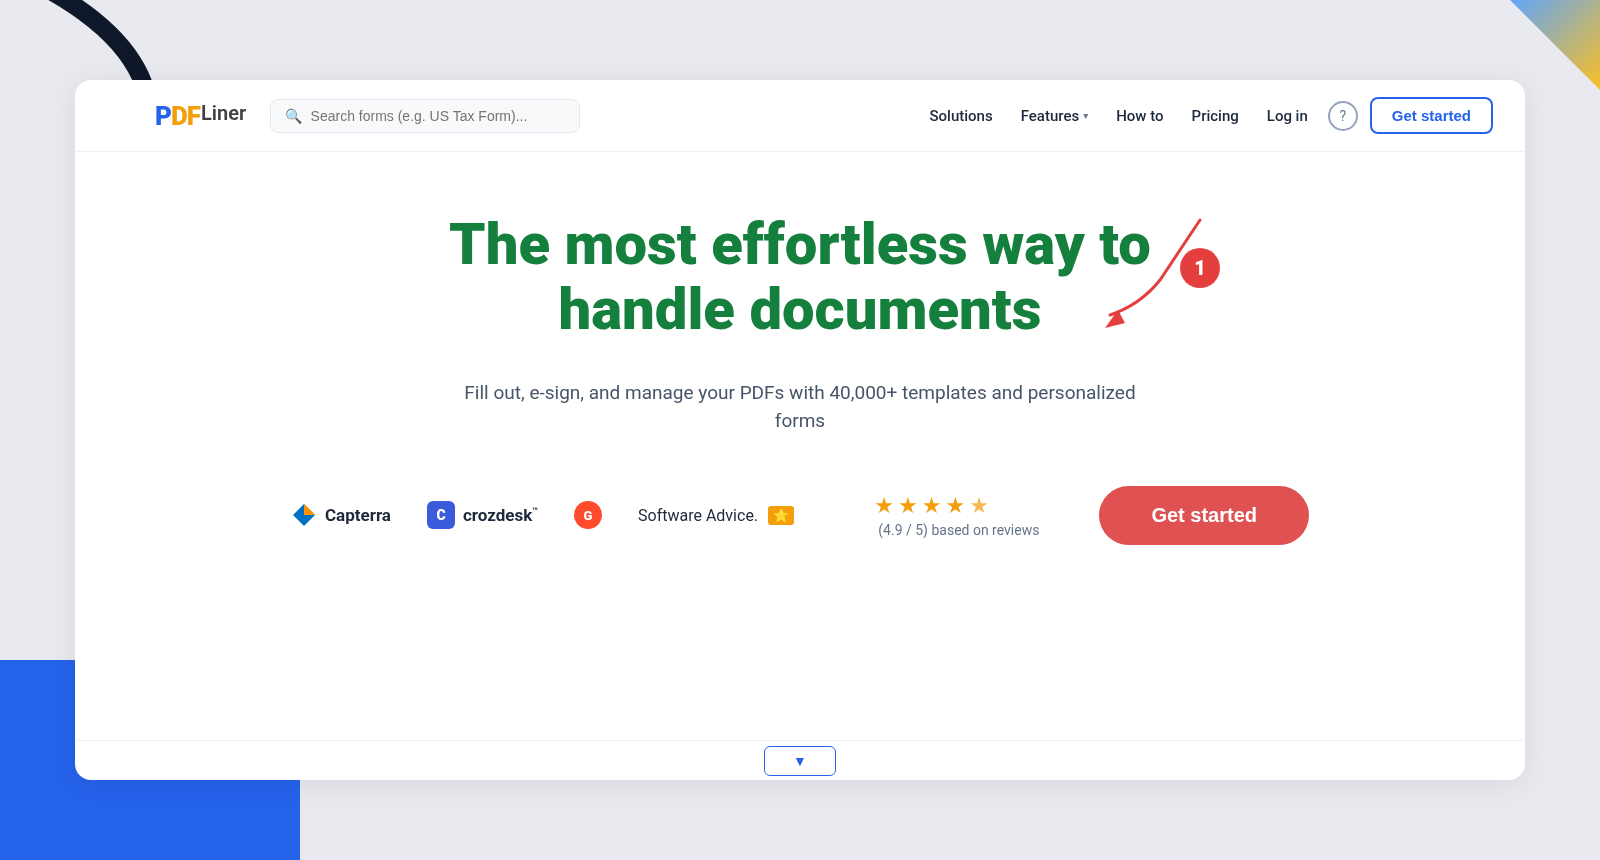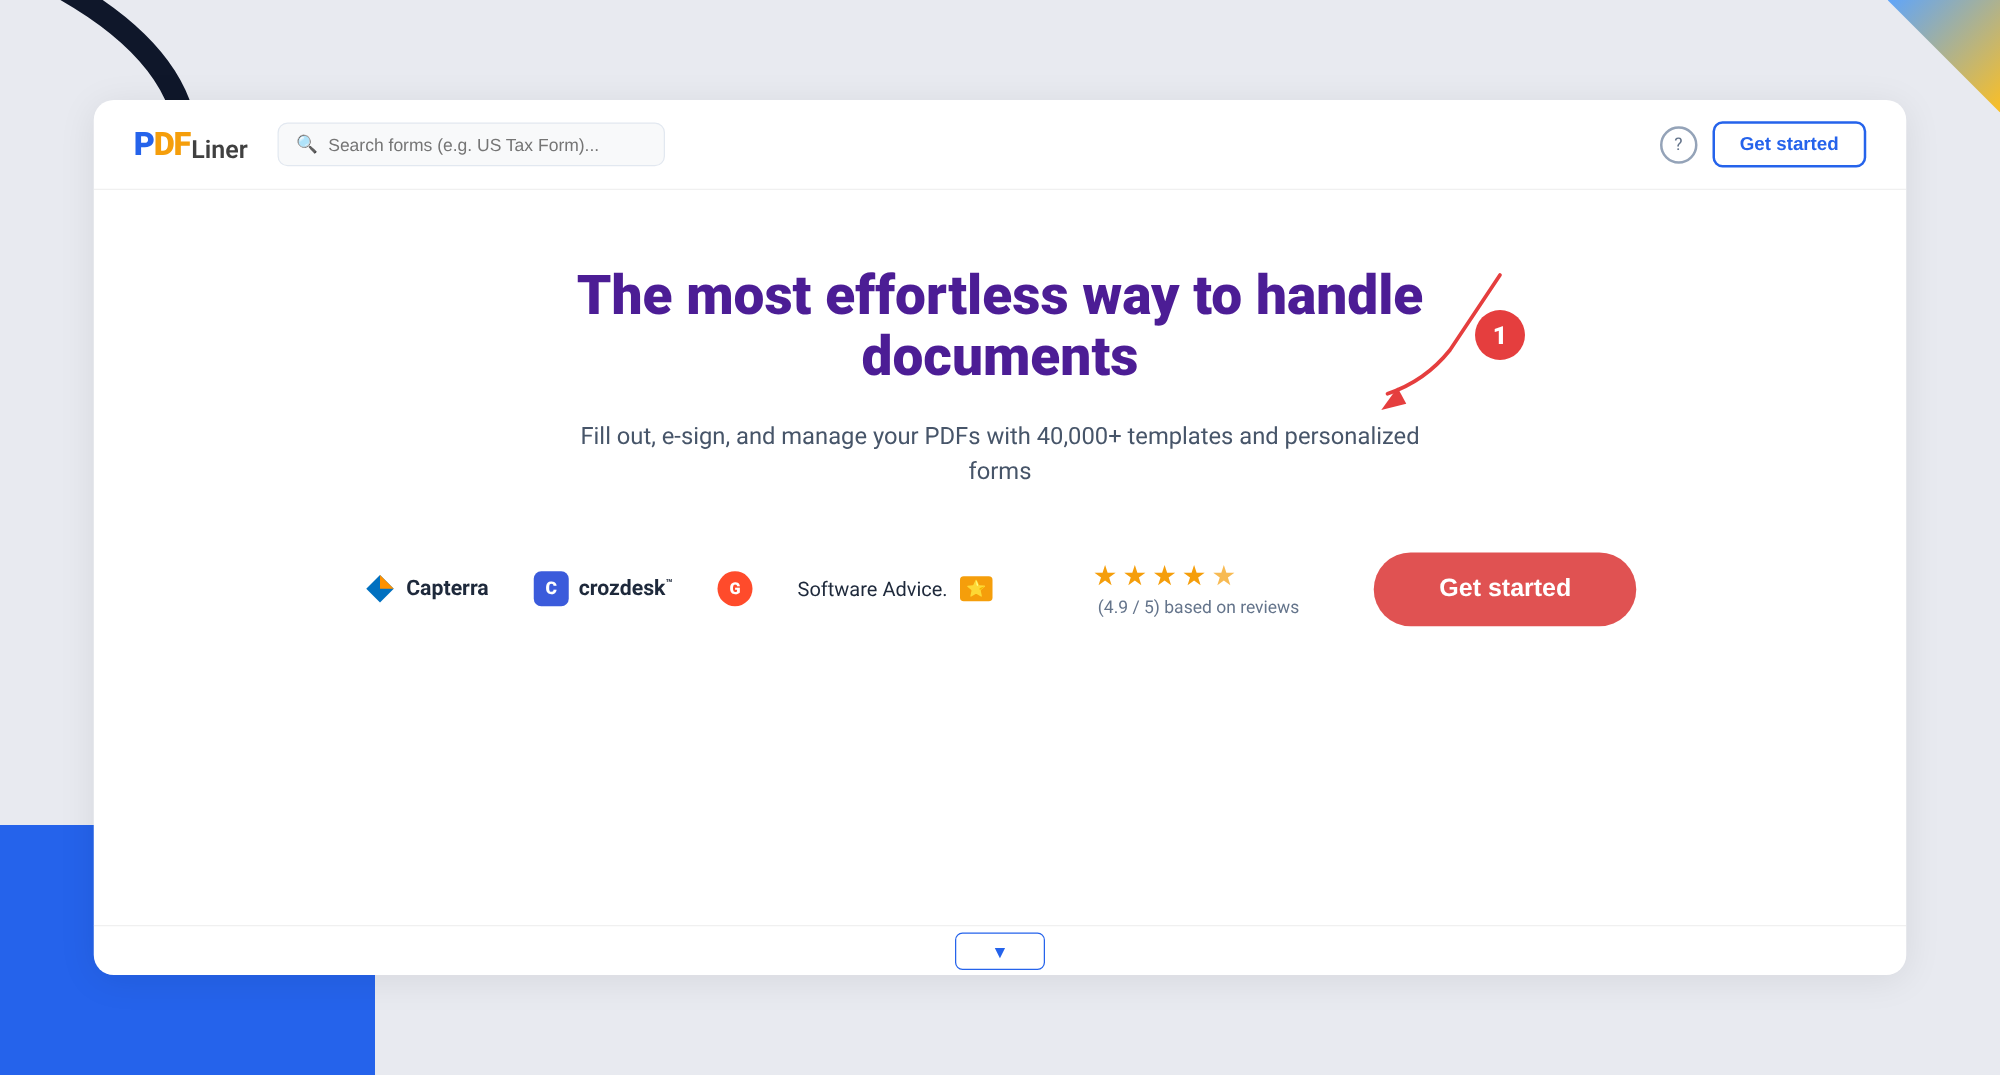--- a/index.html
+++ b/index.html
@@ -67,23 +67,24 @@
     .navbar {
       display: flex;
       align-items: center;
       padding: 0 32px;
       height: 72px;
       border-bottom: 1px solid #f0f0f0;
       position: relative;
     }
     .logo {
       display: flex;
-      align-items: flex-end;
+      align-items: flex-start;
       margin-right: 24px;
       text-decoration: none;
+      margin-left: 48px;
     }
     .logo-text {
       font-size: 26px;
       font-weight: 900;
       letter-spacing: -1px;
     }
     .logo-p { color: #2563eb; }
     .logo-df { color: #f59e0b; }
     .logo-liner { color: #1e293b; font-weight: 600; font-size: 22px; }
 
@@ -163,27 +164,27 @@
     
     .hero {
       display: flex;
       flex-direction: column;
       align-items: center;
       padding: 60px 40px 40px;
       position: relative;
     }
 
     .hero-title {
-      font-size: 44px;
+      font-size: 58px;
       font-weight: 900;
-      color: #4c1d95;
+      color: #15803d;
       text-align: center;
       line-height: 1.12;
       max-width: 800px;
-      margin-bottom: 24px;
+      margin-bottom: 37px;
     }
 
     .hero-subtitle {
       font-size: 19px;
       color: #475569;
       text-align: center;
       max-width: 700px;
       margin-bottom: 50px;
       line-height: 1.5;
     }
@@ -370,20 +371,30 @@
         <span class="logo-p">P</span><span class="logo-df">DF</span>
       </span>
       <span class="logo-liner" style="font-size:20px; font-weight:600; color:#404040; margin-left:1px;">Liner</span>
     </div>
 
     <div class="search-box">
       <span class="search-icon-wrap">🔍</span>
       <input class="search-input" type="text" placeholder="Search forms (e.g. US Tax Form)..." style="">
     </div>
 
+    <nav class="nav-links">
+      <a class="nav-link">Solutions</a>
+      <a class="nav-link nav-link-features">
+        <span>Features</span>
+        <span class="chevron-down">▾</span>
+      </a>
+      <a class="nav-link">How to</a>
+      <a class="nav-link">Pricing</a>
+      <a class="nav-link">Log in</a>
+    </nav>
 
     <div class="nav-help">?</div>
 
     <button class="btn-get-started-nav">Get started</button>
   </nav>
 
   <svg class="arrow-svg" width="260" height="120" viewBox="0 0 260 120">
     <path d="M 240 10 Q 220 40 200 70 Q 180 95 150 105" stroke="#e53e3e" stroke-width="3" fill="none" stroke-linecap="round"></path>
     <polygon points="145,118 158,100 165,113" fill="#e53e3e"></polygon>
   </svg>

